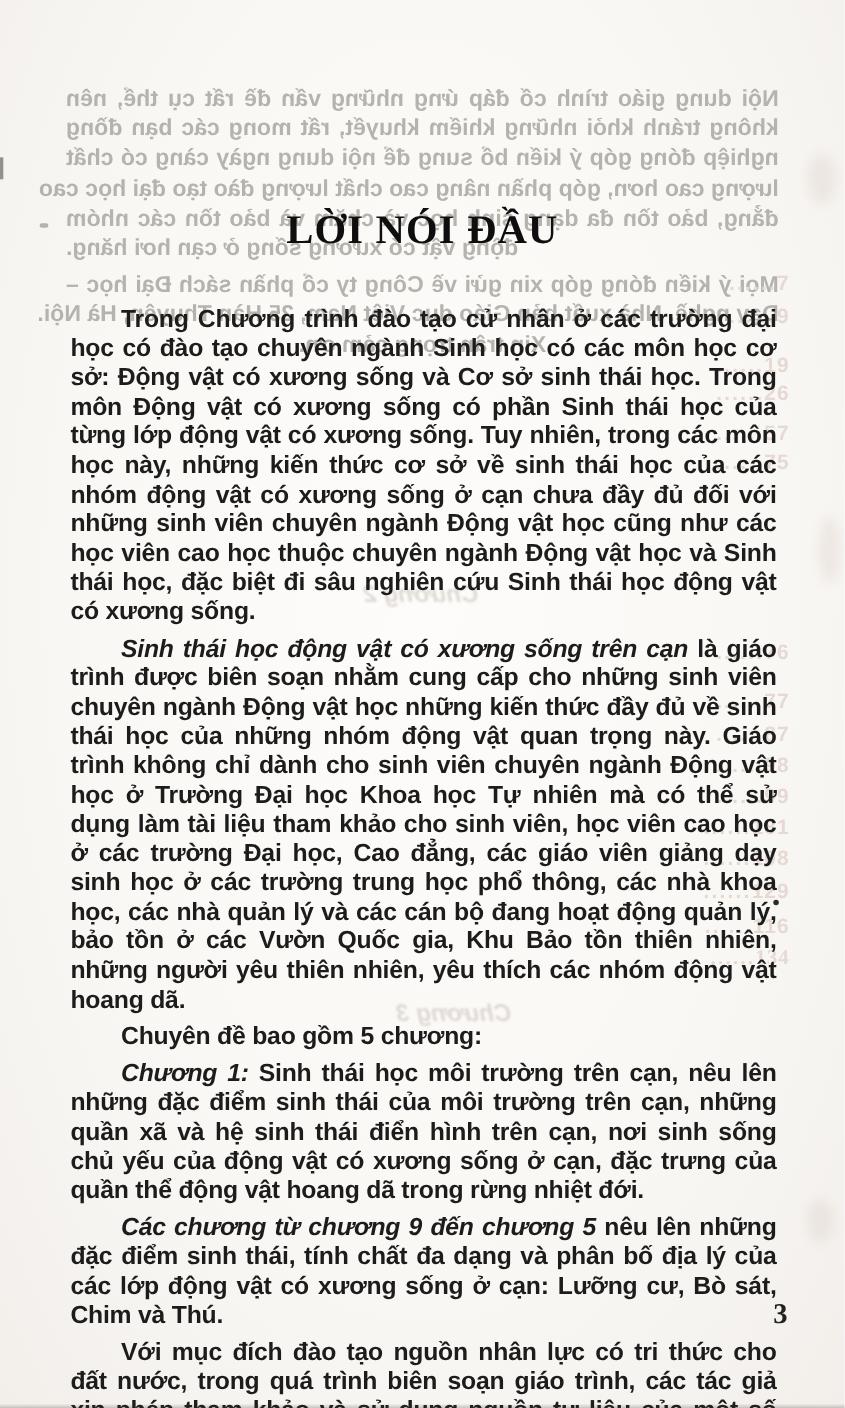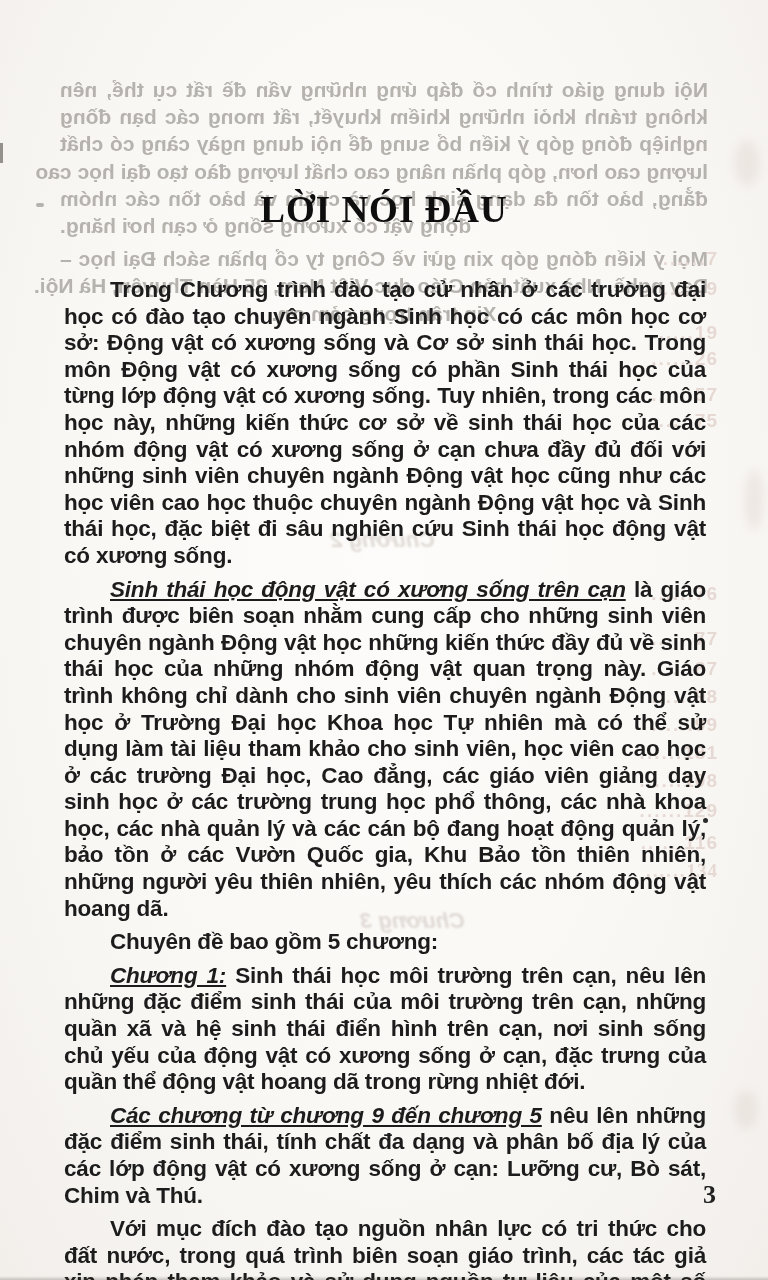--- a/index.html
+++ b/index.html
@@ -84,21 +84,21 @@
     top: 277px; left: 64px; width: 642px;
     font-size: 22.5px;
     line-height: 26.6px;
     font-weight: bold;
     color: #1c1c1c;
     text-align: justify;
     letter-spacing: -0.2px;
   }
   .body-text p { text-indent: 46px; margin-top: 7px; }
   .body-text p:first-child { margin-top: 0; }
-  .lead { font-style: italic; text-decoration: underline; }
+  .lead { font-style: italic; }
   .page-number {
     position: absolute;
     top: 1180px; right: 52px;
     font-family: "Liberation Serif", serif;
     font-weight: bold;
     font-size: 26px;
     color: #222;
   }
 
   

